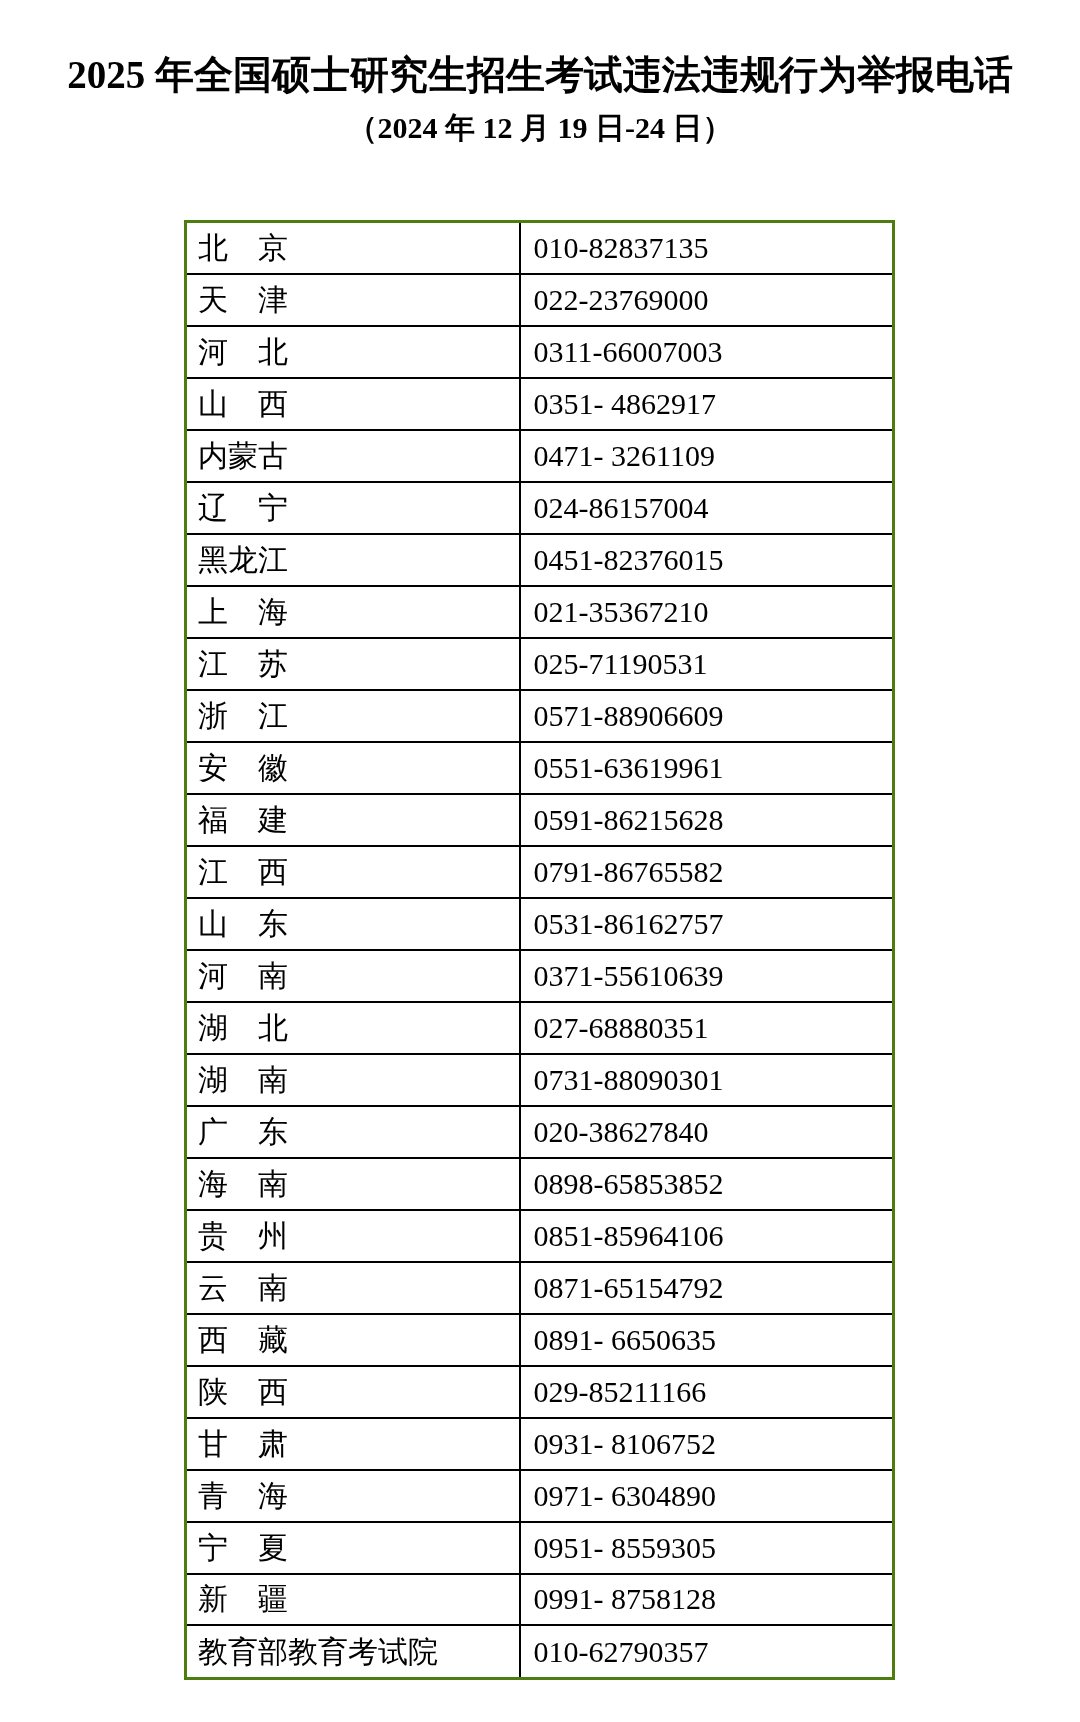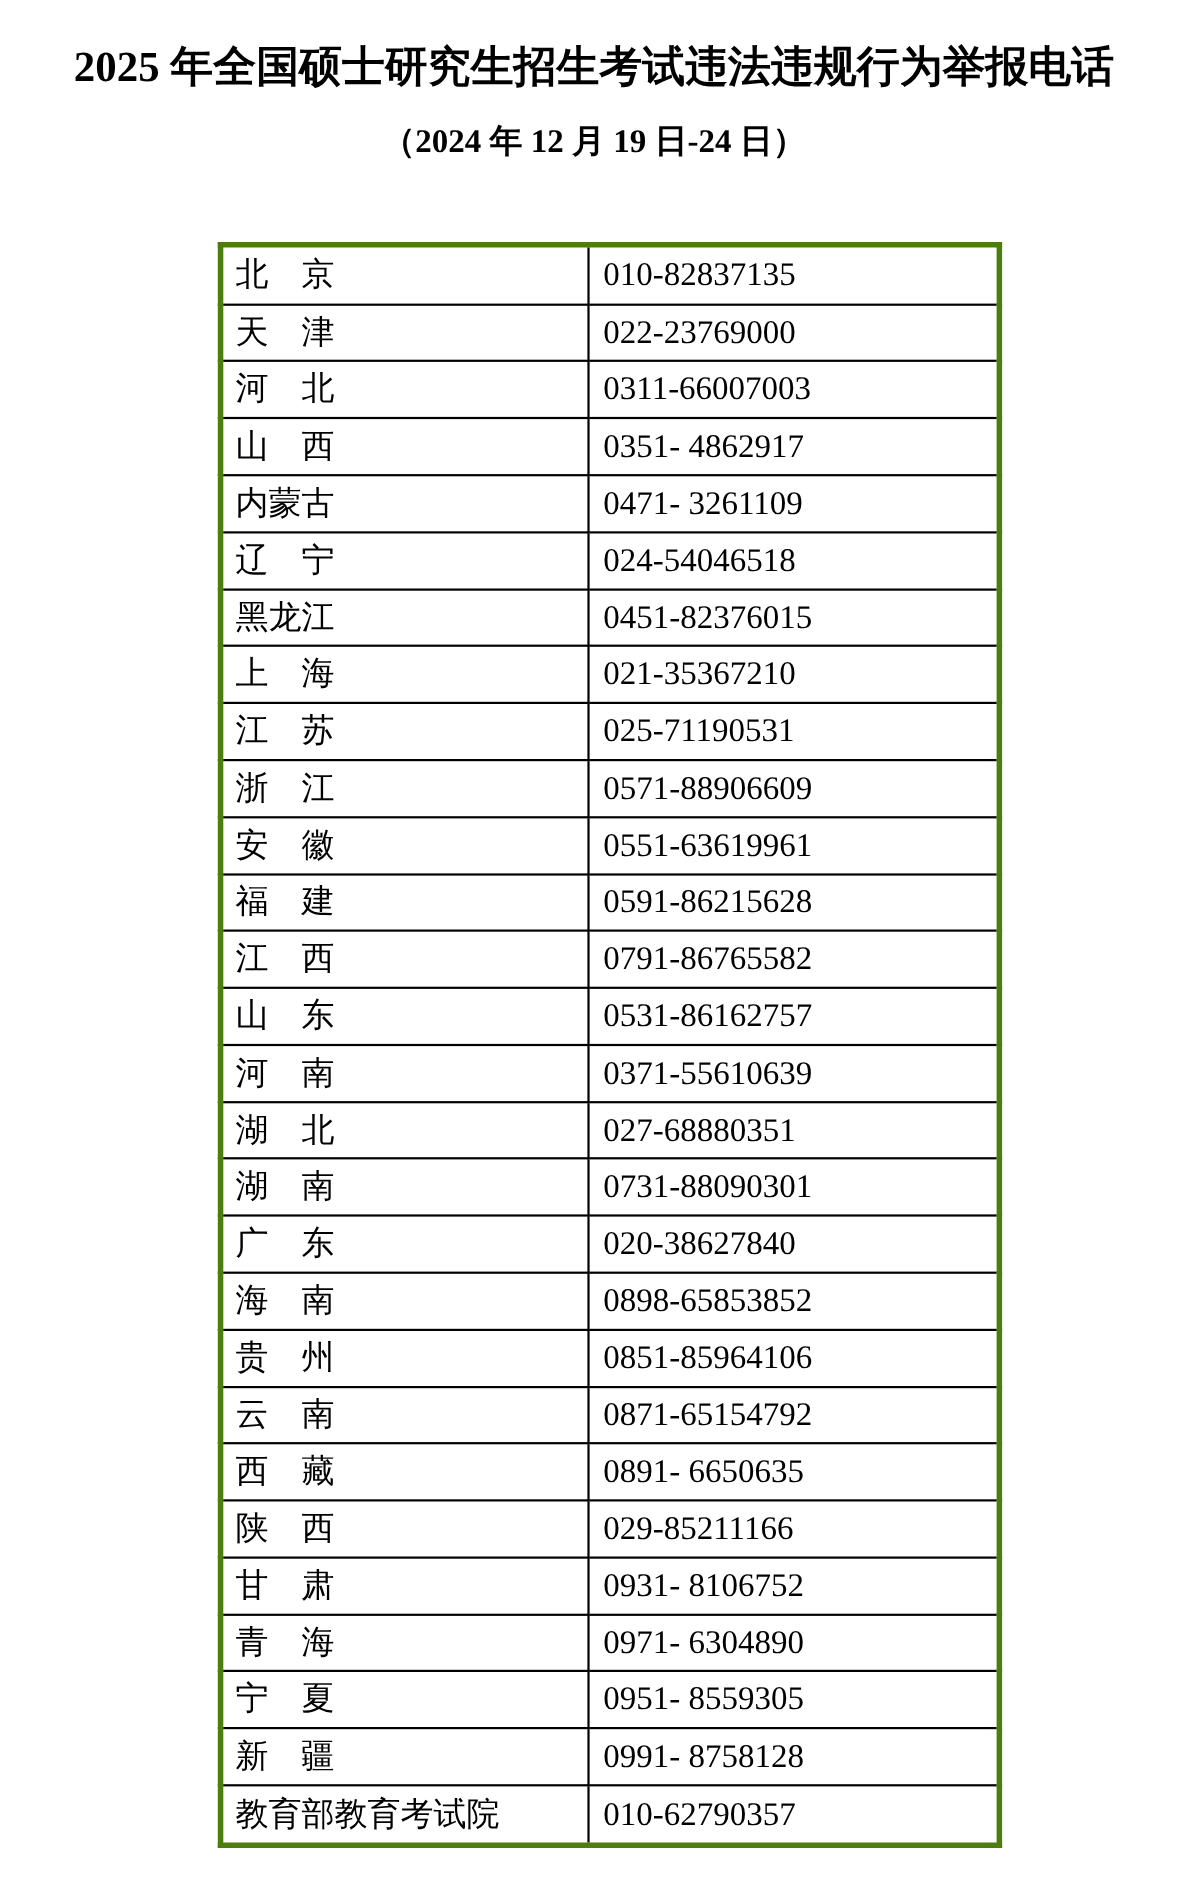--- a/index.html
+++ b/index.html
@@ -11,21 +11,21 @@
     position: relative;
     width: 1080px;
     height: 1722px;
     background: #ffffff;
     color: #000000;
     font-family: "Liberation Serif", "DejaVu Serif", serif;
     overflow: hidden;
   }
   .title {
     position: absolute;
-    top: 34px;
+    top: 48px;
     left: 0;
     width: 100%;
     margin: 0;
     text-align: center;
     font-size: 39px;
     font-weight: bold;
     white-space: nowrap;
   }
   .subtitle {
     position: absolute;
@@ -33,26 +33,26 @@
     left: 0;
     width: 100%;
     text-align: center;
     font-size: 30px;
     font-weight: bold;
     white-space: nowrap;
   }
   table.phone-table {
     position: absolute;
     top: 220px;
-    left: 198px;
+    left: 184px;
     width: 708px;
     height: 1460px;
     border-collapse: collapse;
     table-layout: fixed;
-    border: 5px solid #4d7c0f;
+    border: 3px solid #4d7c0f;
   }
   table.phone-table td {
     border: 2px solid #000000;
     font-size: 30px;
     line-height: 1;
     vertical-align: middle;
     padding: 0 0 0 11px;
     white-space: nowrap;
     overflow: hidden;
   }
@@ -94,21 +94,21 @@
     <td class="phone">0351- 4862917</td>
   </tr>
 
   <tr>
     <td class="region">内蒙古</td>
     <td class="phone">0471- 3261109</td>
   </tr>
 
   <tr>
     <td class="region">辽　宁</td>
-    <td class="phone">024-54046518</td>
+    <td class="phone">024-86157004</td>
   </tr>
 
 
   <tr>
     <td class="region">黑龙江</td>
     <td class="phone">0451-82376015</td>
   </tr>
 
   <tr>
     <td class="region">上　海</td>

